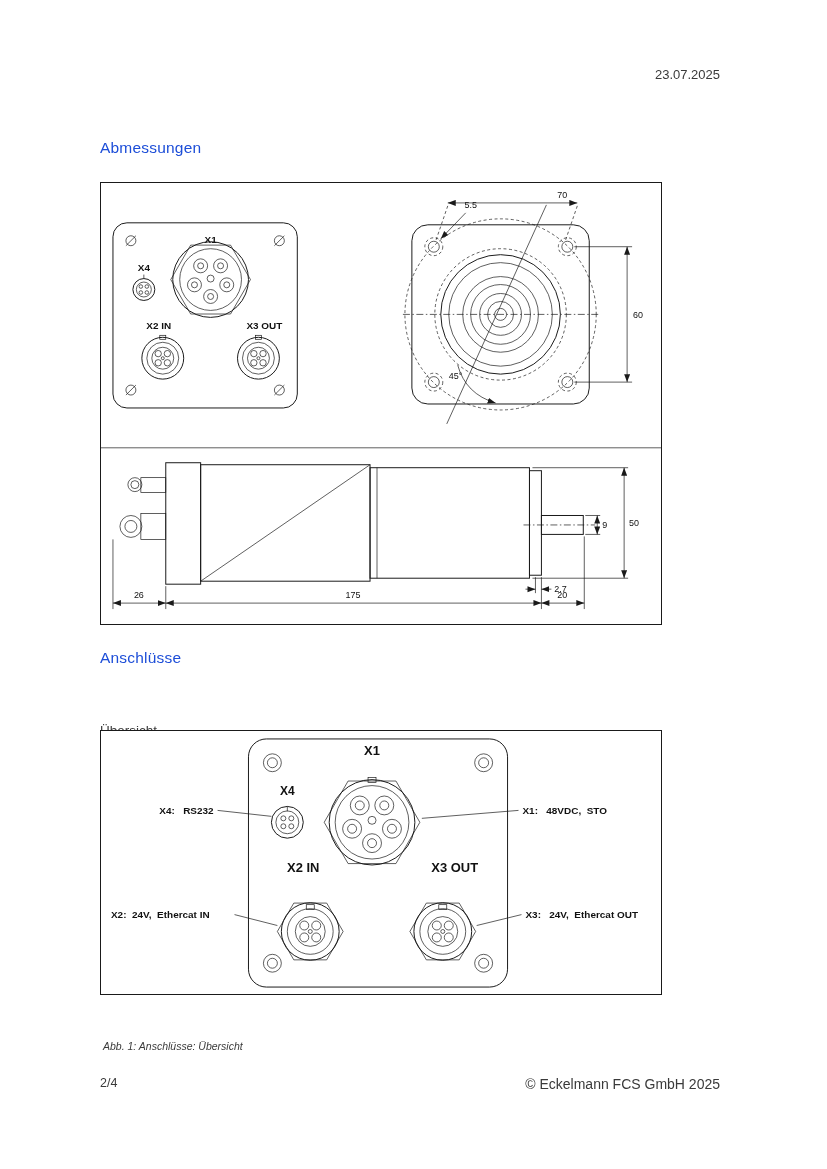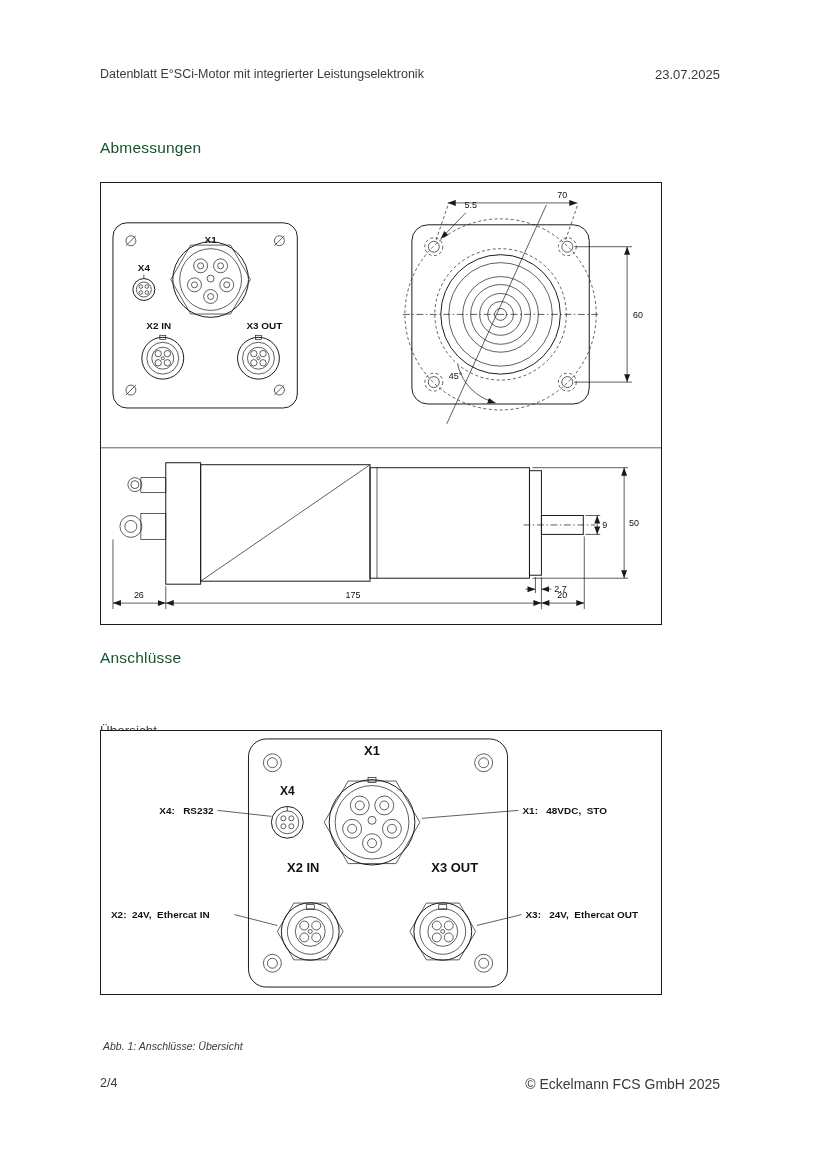--- a/index.html
+++ b/index.html
@@ -3,21 +3,21 @@
 <meta charset="utf-8">
 <style>
   * { margin:0; padding:0; box-sizing:border-box; }
   html,body { background:#ffffff; }
   .page {
     position:relative; width:827px; height:1169px; background:#ffffff;
     font-family:"Liberation Sans", sans-serif; color:#3a3a3a; overflow:hidden;
   }
   .hdr-title { position:absolute; left:100px; top:67px;  font-size:12.5px; }
   .hdr-date  { position:absolute; right:107px; top:67px; font-size:13px; }
-  .h1 { position:absolute; left:100px; font-size:15.5px; color:#14532d; font-weight:400; letter-spacing:.2px; }
+  .h1 { position:absolute; left:100px; font-size:15.5px; color:#1d4ed8; font-weight:400; letter-spacing:.2px; }
   #h-abmessungen { top:139px; }
   #h-anschluesse { top:649px; }
   .h2 { position:absolute; left:100px; top:695px; font-size:13.5px; color:#3d3d3d;margin-top:28px; }
   .fig { position:absolute; left:100px; border:1px solid #1a1a1a; background:#fff; }
   #fig1 { top:182px; width:562px; height:443px; }
   #fig2 { top:730px; width:562px; height:265px; }
   .fig svg { display:block; }
   .caption  { position:absolute; left:103px; top:1040px; font-size:10.5px; font-style:italic; }
   .ftr-page { position:absolute; left:100px;  top:1076px; font-size:12.5px;text-align:center; }
   .ftr-copy { position:absolute; right:107px; top:1076px; font-size:14px; }
@@ -31,21 +31,20 @@
   .ln  { stroke:#1a1a1a; stroke-width:1; fill:none; }
   .lnt { stroke:#1a1a1a; stroke-width:0.7; fill:none; }
   .dash    { stroke-dasharray:3 2.5; }
   .dashdot { stroke-dasharray:7 2.5 1.5 2.5; }
 </style>
 </head>
 <body>
 
 <div class="page">
 
-  <div class="hdr-title">Datenblatt E°SCi-Motor mit integrierter Leistungselektronik</div>
   <div class="hdr-date">23.07.2025</div>
 
   <div class="h1" id="h-abmessungen">Abmessungen</div>
 
   <div class="fig" id="fig1">
     <svg width="560" height="441" viewBox="0 0 562 443" preserveAspectRatio="none">
       <defs>
         <marker id="a1e" markerWidth="9" markerHeight="8" refX="8" refY="3" orient="auto" markerUnits="userSpaceOnUse">
             <path d="M0,0L8,3L0,6Z" fill="#1a1a1a"></path>
           </marker>

